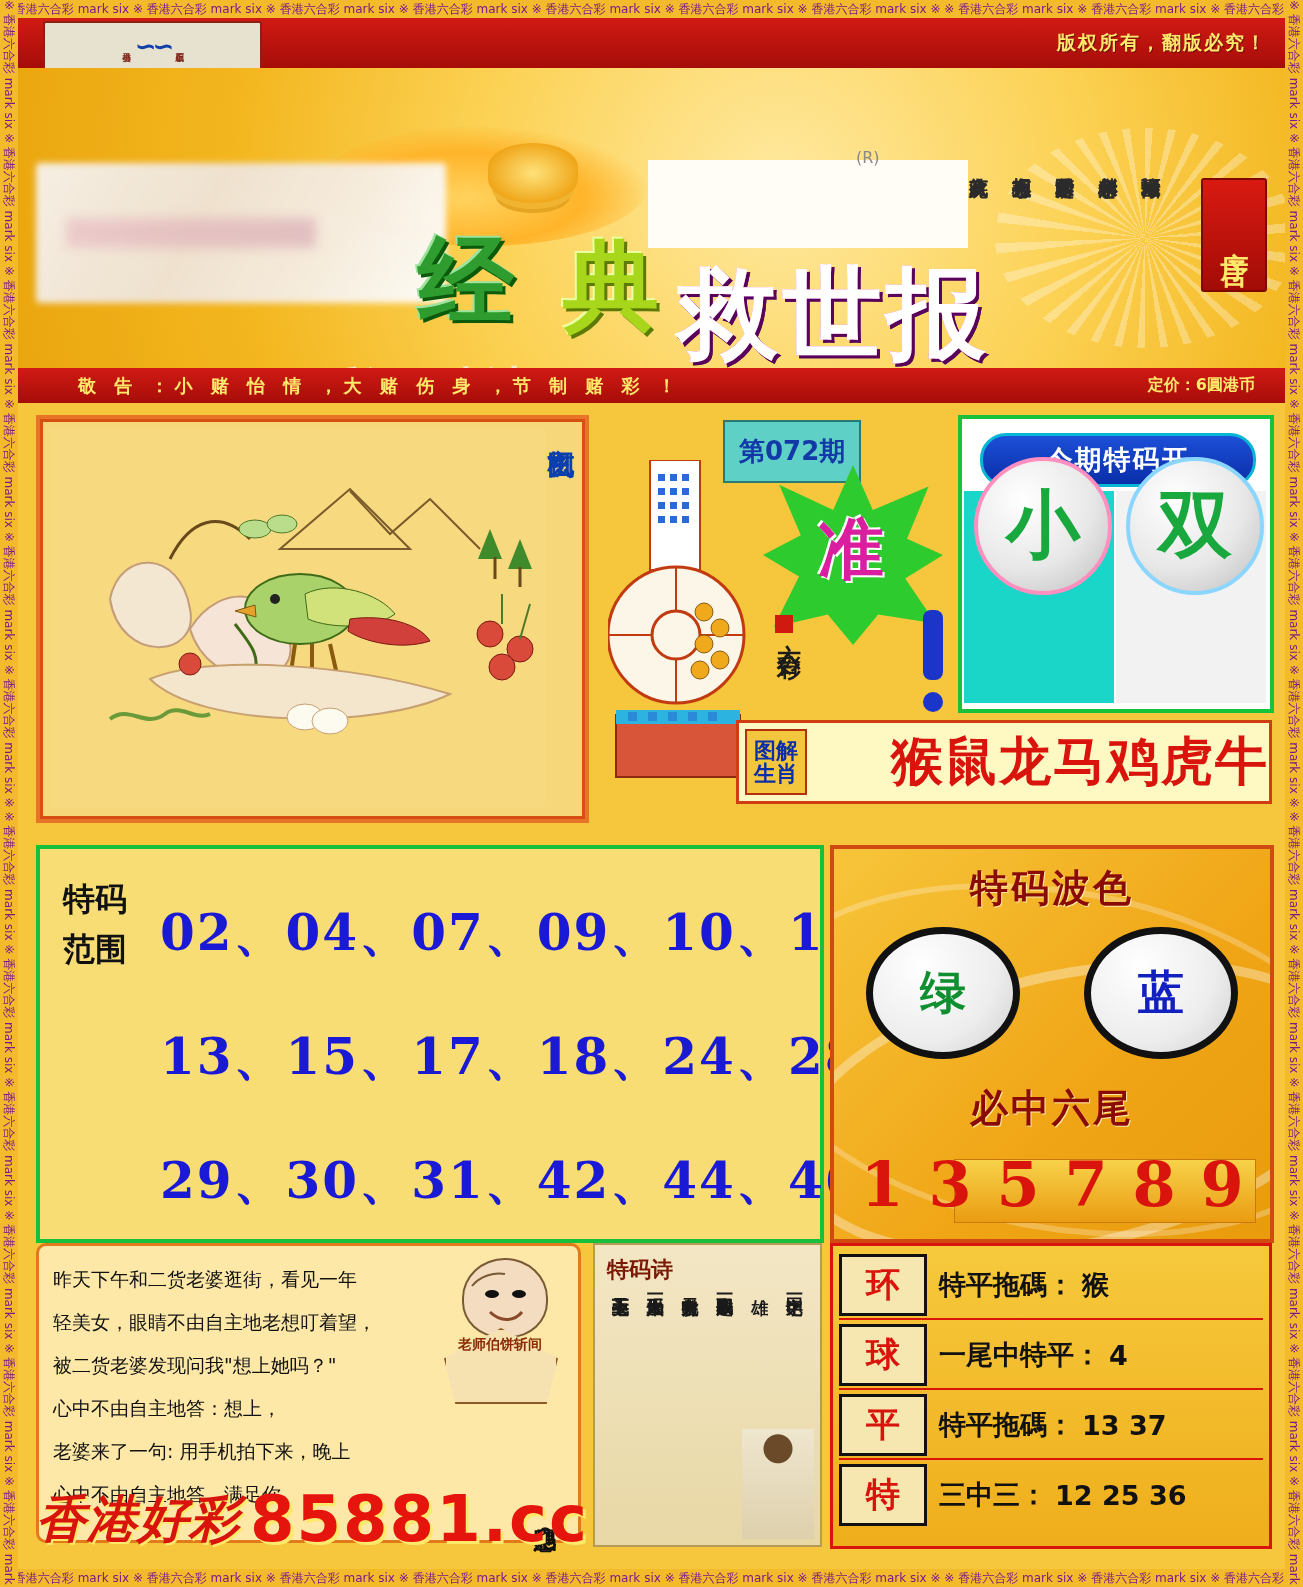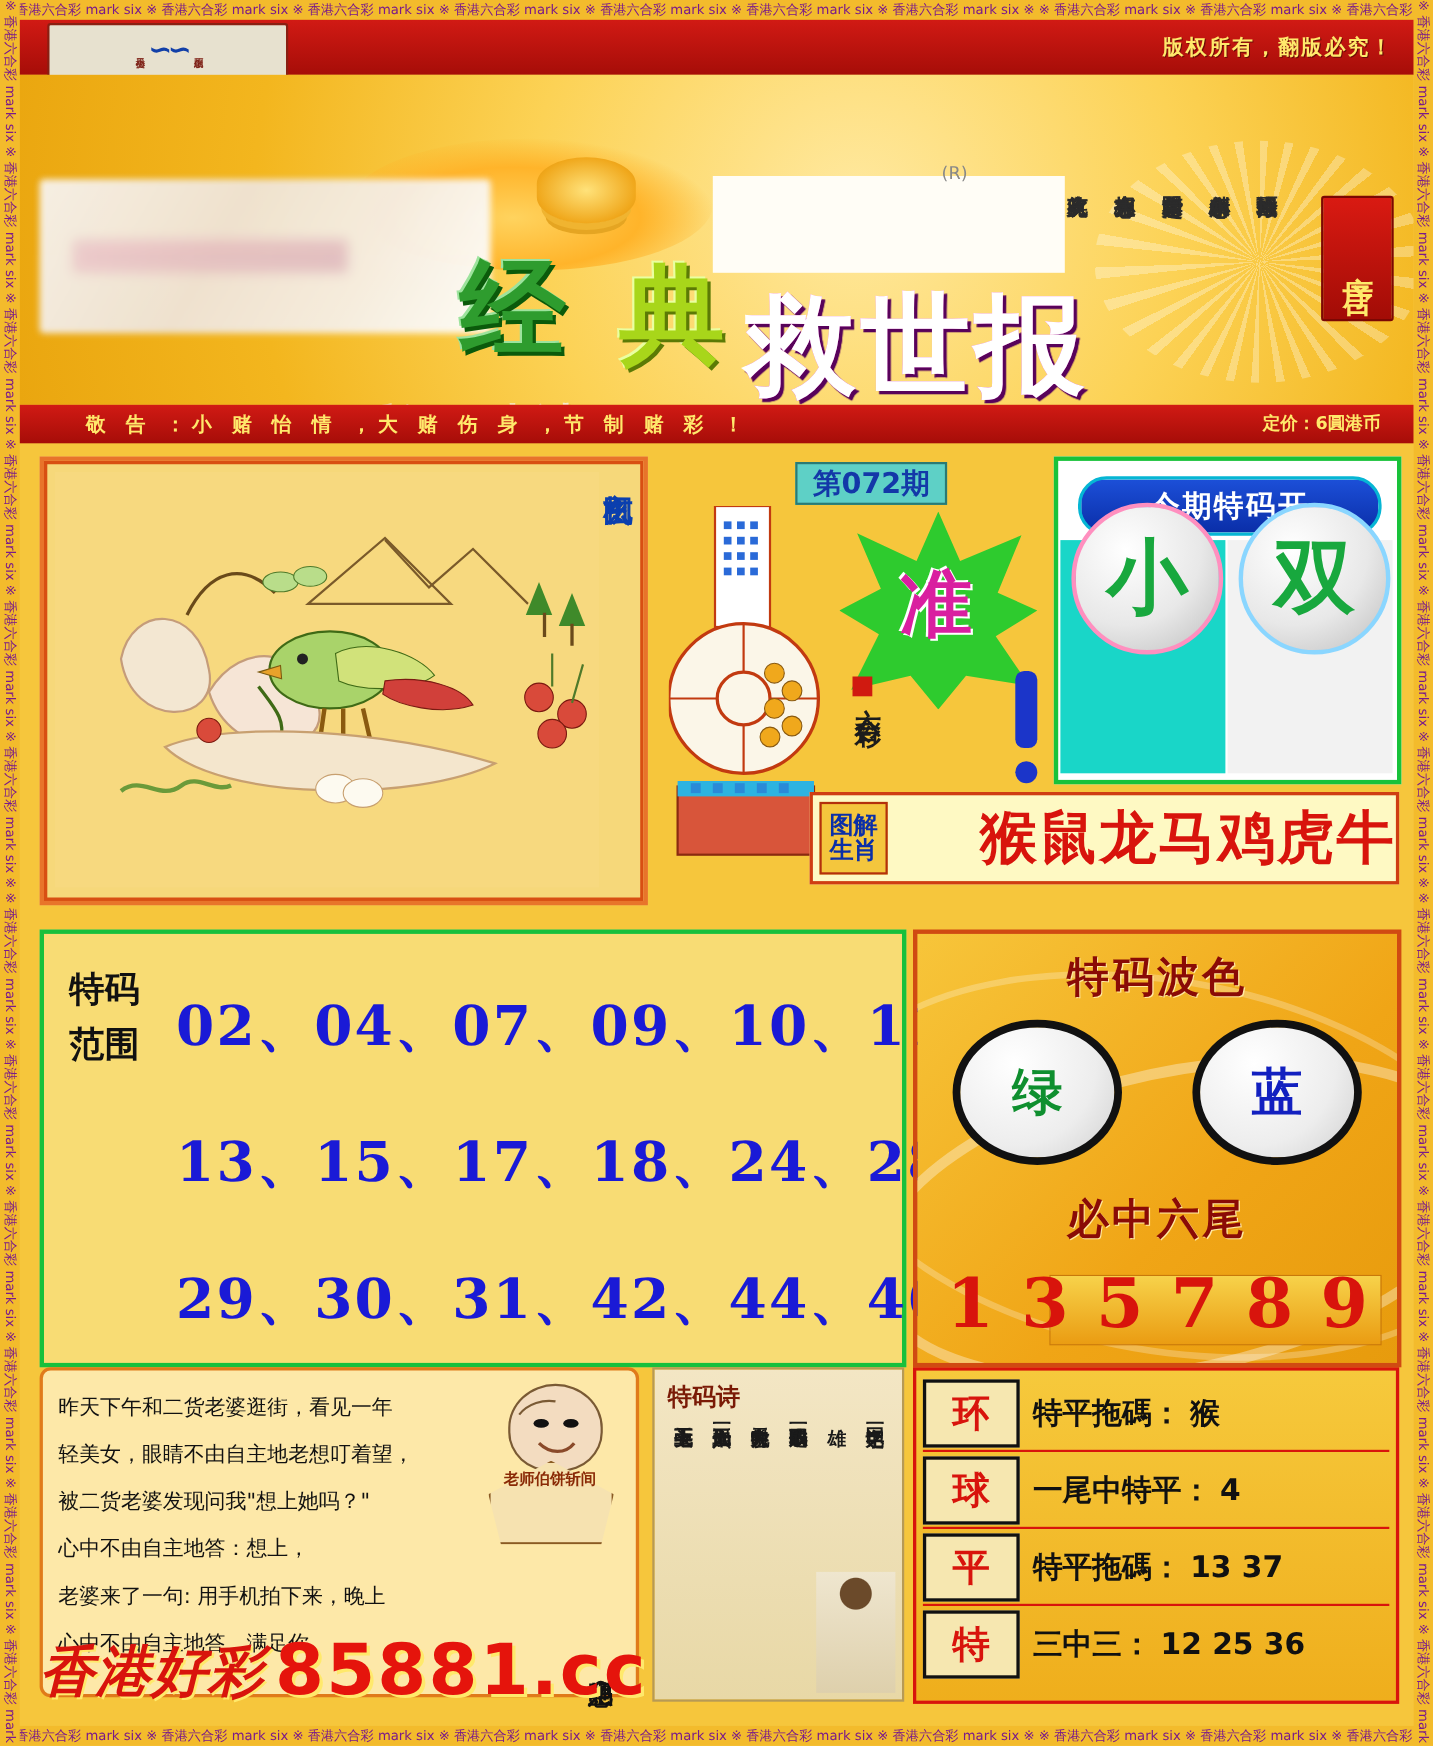--- a/index.html
+++ b/index.html
@@ -147,21 +147,21 @@
   }
   .xuanji-label{
     position:absolute;right:6px;top:8px;
     writing-mode:vertical-rl;text-orientation:upright;
     font-size:27px;font-weight:bold;color:#0b3fae;letter-spacing:2px;
   }
   .xuanji-art{position:absolute;left:10px;top:10px;width:495px;height:378px;overflow:hidden;}
   .issue-badge{
     position:absolute;left:705px;top:10px;
     background:#5ed0c6;border:2px solid #2a7a74;
-    padding:0 14px;font-size:26px;font-weight:bold;color:#1338a8;
+    padding:12px 14px;font-size:26px;font-weight:bold;color:#1338a8;
   }
   .wheel-art{position:absolute;left:590px;top:50px;width:140px;height:330px;}
   .star{
     position:absolute;left:745px;top:55px;width:180px;height:180px;
     background:#2ecb2e;
     clip-path:polygon(50% 0%,61% 25%,92% 12%,80% 41%,100% 50%,79% 63%,96% 88%,64% 83%,50% 100%,36% 83%,6% 90%,20% 62%,0% 50%,21% 39%,9% 11%,39% 25%);
   }
   .star-text{
     position:absolute;left:800px;top:95px;font-size:66px;font-weight:bold;
     color:#d91fa0;text-shadow:2px 2px 0 #fff,-2px -2px 0 #fff;

